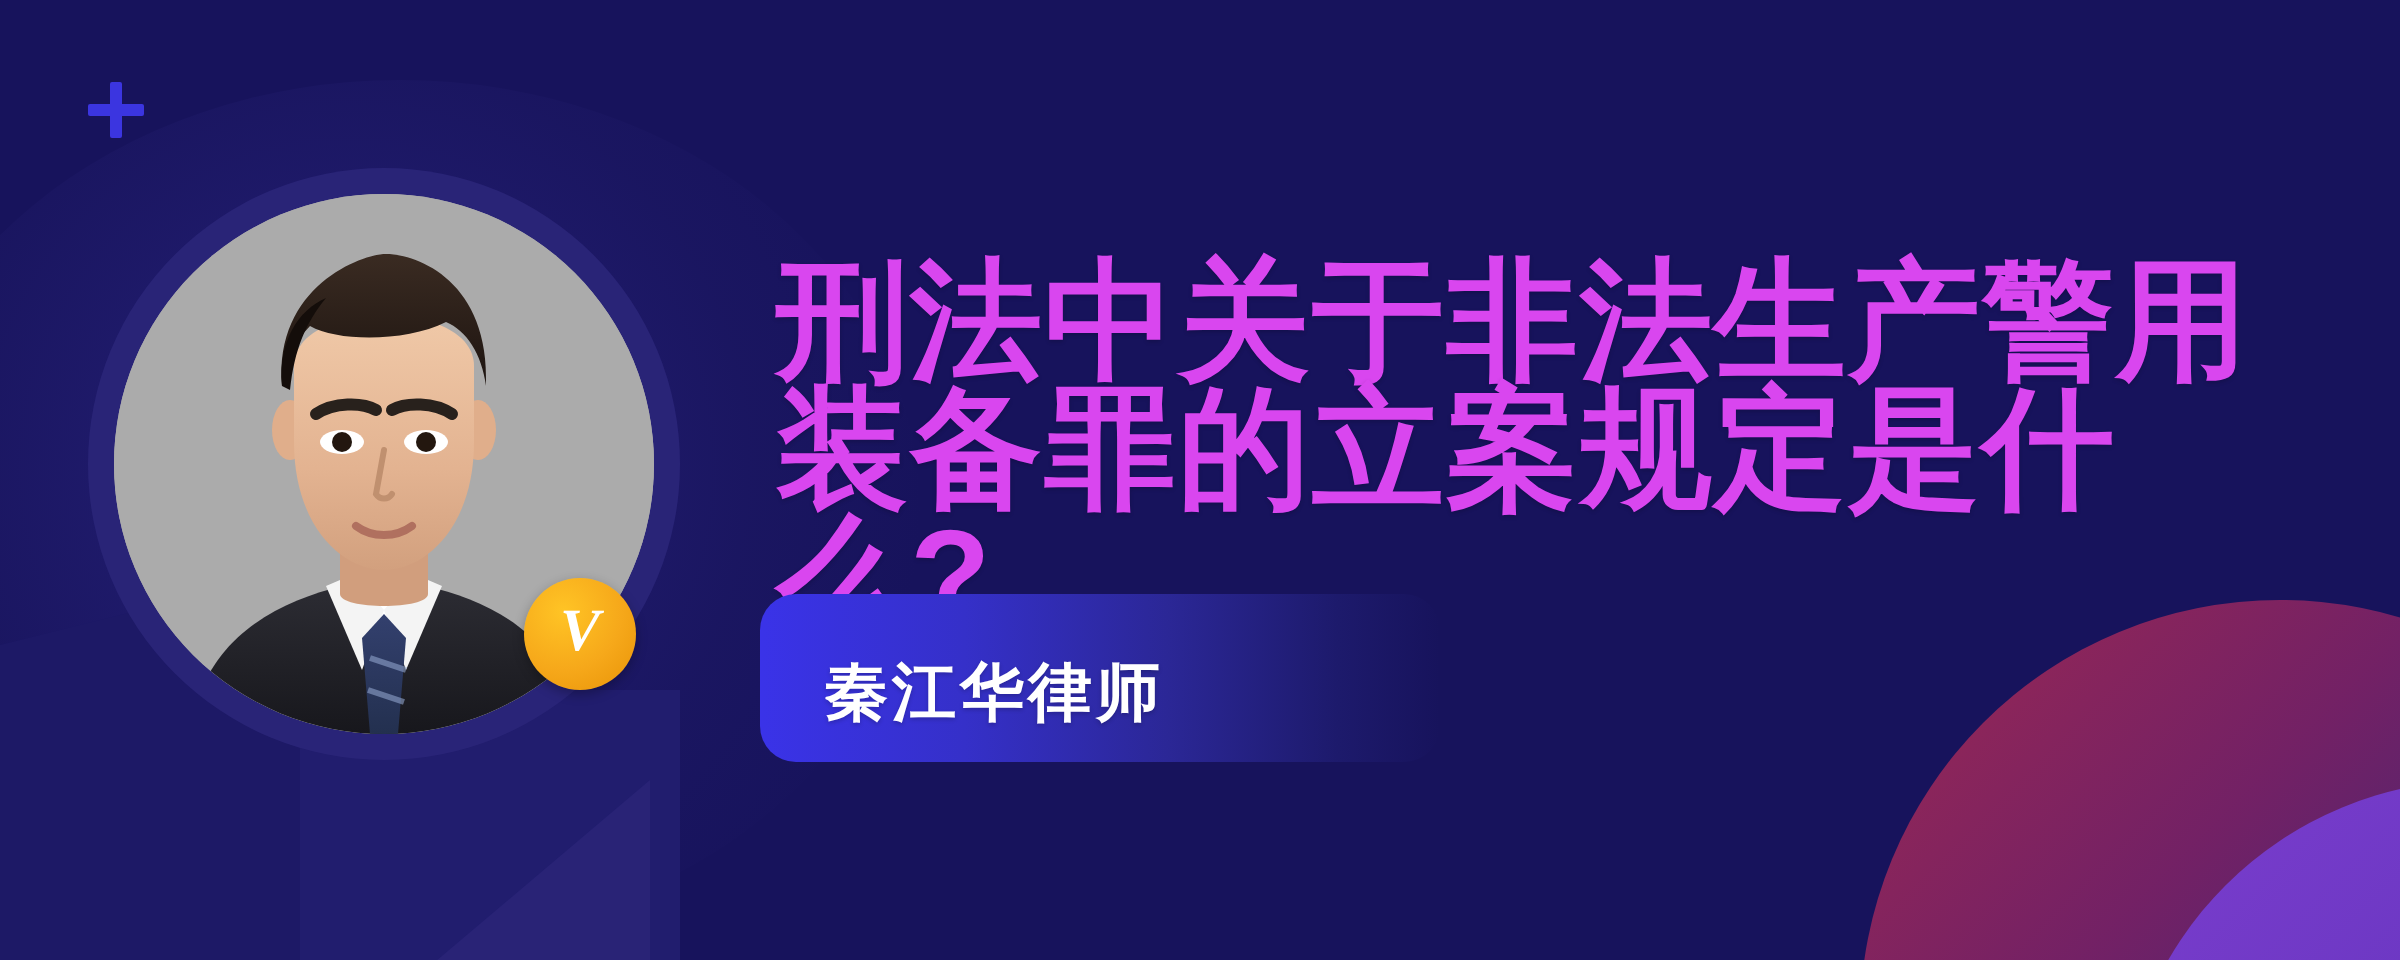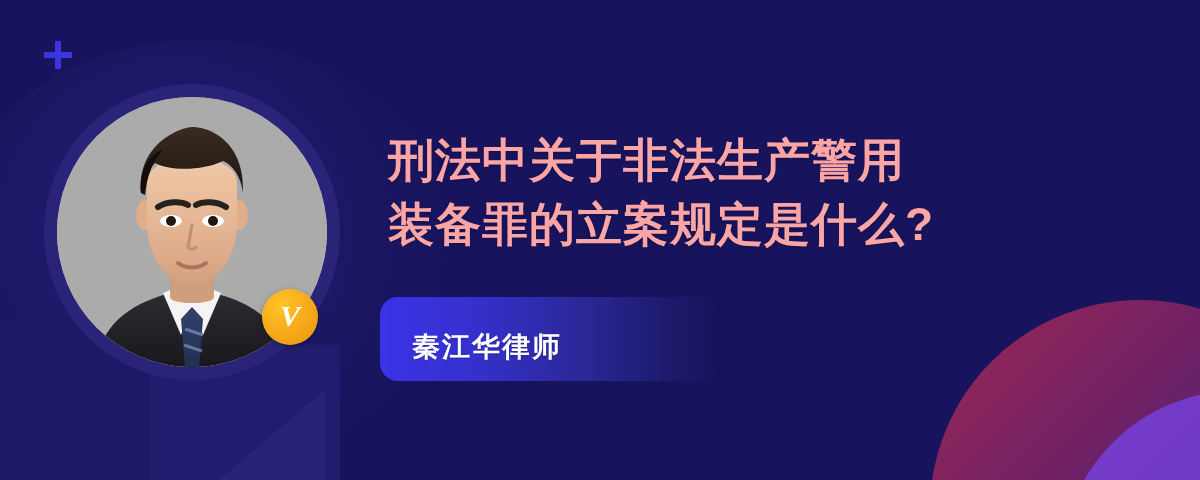--- a/index.html
+++ b/index.html
@@ -156,22 +156,22 @@
   }
 
   
   .content {
     position: absolute;
     left: 388px;
     top: 128px;
     width: 740px;
   }
   .headline {
-    color: #fca5a5;
-    font-size: 46px;
+    color: #d946ef;
+    font-size: 66px;
     font-weight: 700;
     line-height: 64px;
     letter-spacing: 1px;
     margin: 0;
     white-space: pre-line;
     text-shadow: 0 1px 2px rgba(0,0,0,0.18);
   }
 
   .name-badge {
     position: absolute;
@@ -179,21 +179,21 @@
     top: 297px;
     width: 340px;
     height: 84px;
     border-radius: 18px;
     background: linear-gradient(90deg, #3a33e8 0%, #3530c9 30%, #2b2796 60%, #1d1a6c 85%, rgba(23,19,92,0) 100%);
     display: flex;
     align-items: center;
   }
   .name-badge .name-text {
     color: #ffffff;
-    font-size: 28px;
+    font-size: 32px;
     font-weight: 700;
     letter-spacing: 2px;
     padding-left: 32px;
     text-shadow: 0 1px 2px rgba(0,0,0,0.2);
     margin-top: 16px;
   }
 </style>
 </head>
 <body>
 

